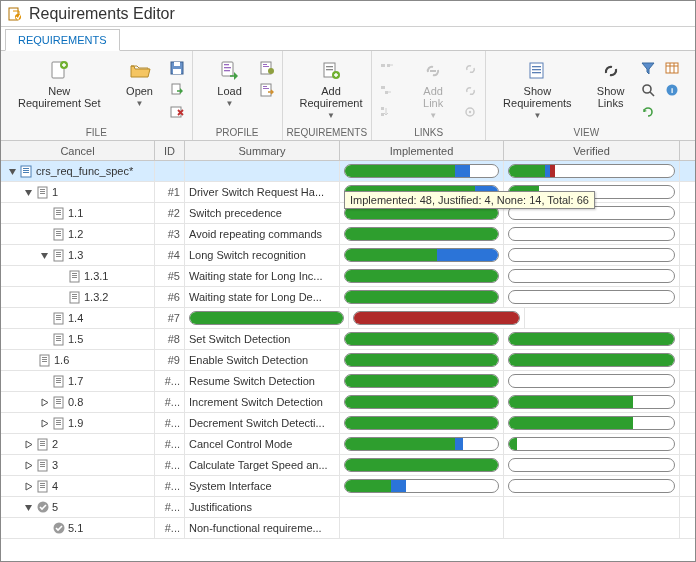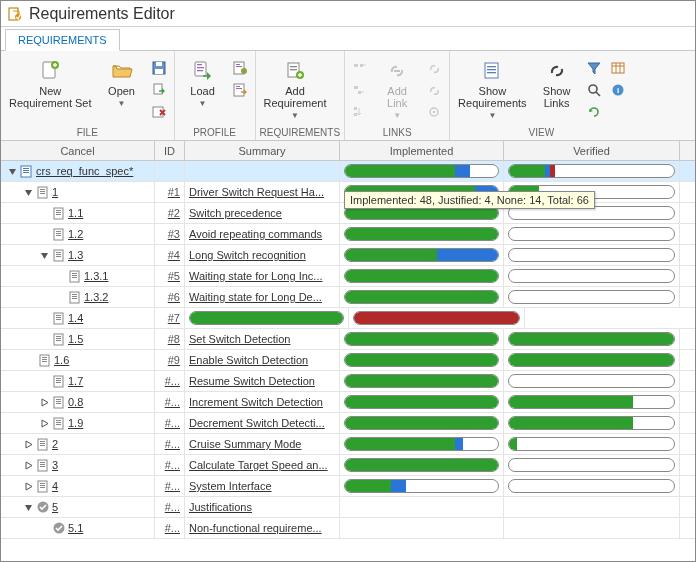--- a/index.html
+++ b/index.html
@@ -12,34 +12,34 @@
 
 
 .tabstrip { height: 24px; display: flex; align-items: flex-end; background: #fff; padding-left: 4px; border-bottom: 1px solid #c8c8c8; }
 .tabstrip .tab { padding: 4px 12px; font-size: 11px; color: #0a6ebd; border: 1px solid #c8c8c8; border-bottom: 1px solid #fff; background: #fff; position: relative; top: 1px; }
 
 
 .ribbon { height: 90px; background: #f7f7f7; border-bottom: 1px solid #c8c8c8; display: flex; }
 .rgroup { border-right: 1px solid #d8d8d8; display: flex; flex-direction: column; padding: 2px 4px 0 4px; }
 .rgroup .items { flex: 1; display: flex; align-items: flex-start; gap: 2px; padding-top: 4px; }
 .rgroup .caption { text-align: center; font-size: 10px; color: #666; height: 14px; line-height: 14px; }
-.rbtn-large { display: flex; flex-direction: column; align-items: center; justify-content: flex-start; padding: 2px 4px; text-align: center; cursor: default; gap: 2px; min-width: 48px; }
+.rbtn-large { display: flex; flex-direction: column; align-items: center; justify-content: flex-start; padding: 2px 4px; text-align: center; cursor: default; gap: 2px; min-width: 48px; margin-left: 9px; }
 .rbtn-large .ic { width: 24px; height: 24px; display: flex; align-items: center; justify-content: center; }
 .rbtn-large .lbl { font-size: 11px; line-height: 12px; }
 .rbtn-large .dd { font-size: 8px; color: #666; }
 .rstack { display: flex; flex-direction: column; gap: 0px; }
 .rbtn-sm { width: 22px; height: 22px; display: flex; align-items: center; justify-content: center; cursor: default; }
 .rbtn-sm.disabled svg { opacity: .35; }
 
 
 .table-wrap { position: relative; height: calc(562px - 26px - 24px - 90px - 2px); overflow: hidden; }
 .thead { display: flex; height: 20px; background: #f3f3f3; border-bottom: 1px solid #c8c8c8; }
 .thead .th { border-right: 1px solid #c8c8c8; font-size: 11px; color: #555; display: flex; align-items: center; justify-content: center; }
 .tbody { overflow-y: auto; height: calc(100% - 20px); }
-.row { display: flex; height: 21px; border-bottom: 1px solid #e4e4e4; align-items: flex-start; text-decoration: underline; }
+.row { display: flex; height: 21px; border-bottom: 1px solid #e4e4e4; align-items: flex-start; }
 .row.sel { background: #d6ecff; }
 .cell { border-right: 1px solid #e4e4e4; height: 100%; display: flex; align-items: center; overflow: hidden; white-space: nowrap; }
 .c-index { padding-left: 4px; gap: 2px; }
 .expander { width: 11px; height: 11px; display: flex; align-items: center; justify-content: center; color: #555; cursor: default; font-size: 10px; }
 .ricon { width: 14px; height: 14px; display: flex; align-items: center; justify-content: center; }
 .c-id { justify-content: flex-end; padding-right: 4px; color: #555; }
 .c-summary { padding-left: 4px; text-overflow: ellipsis; }
 .c-bar { padding: 2px 4px; }
 .barbox { flex: 1; height: 14px; border: 1px solid #888; border-radius: 7px; background: #fff; display: flex; overflow: hidden; }
 .seg { height: 100%; }
@@ -672,21 +672,21 @@
             <svg width="14" height="14">
               <rect x="2" y="2" width="9" height="11" fill="#fff" stroke="#888"></rect>
               <rect x="4" y="4" width="5" height="1" fill="#888"></rect>
               <rect x="4" y="6" width="5" height="1" fill="#888"></rect>
               <rect x="4" y="8" width="5" height="1" fill="#888"></rect>
             </svg>
           </span>
           <span>2</span>
         </div>
         <div class="cell c-id col-id">#...</div>
-        <div class="cell c-summary col-summary">Cruise Summary Mode</div>
+        <div class="cell c-summary col-summary">Cancel Control Mode</div>
         <div class="cell c-bar col-impl">
           <div class="barbox">
             <div class="seg g" style="width:72%"></div>
             <div class="seg b" style="width:5%"></div>
           </div>
         </div>
         <div class="cell c-bar col-ver">
           <div class="barbox">
             <div class="seg g" style="width:5%"></div>
           </div>

